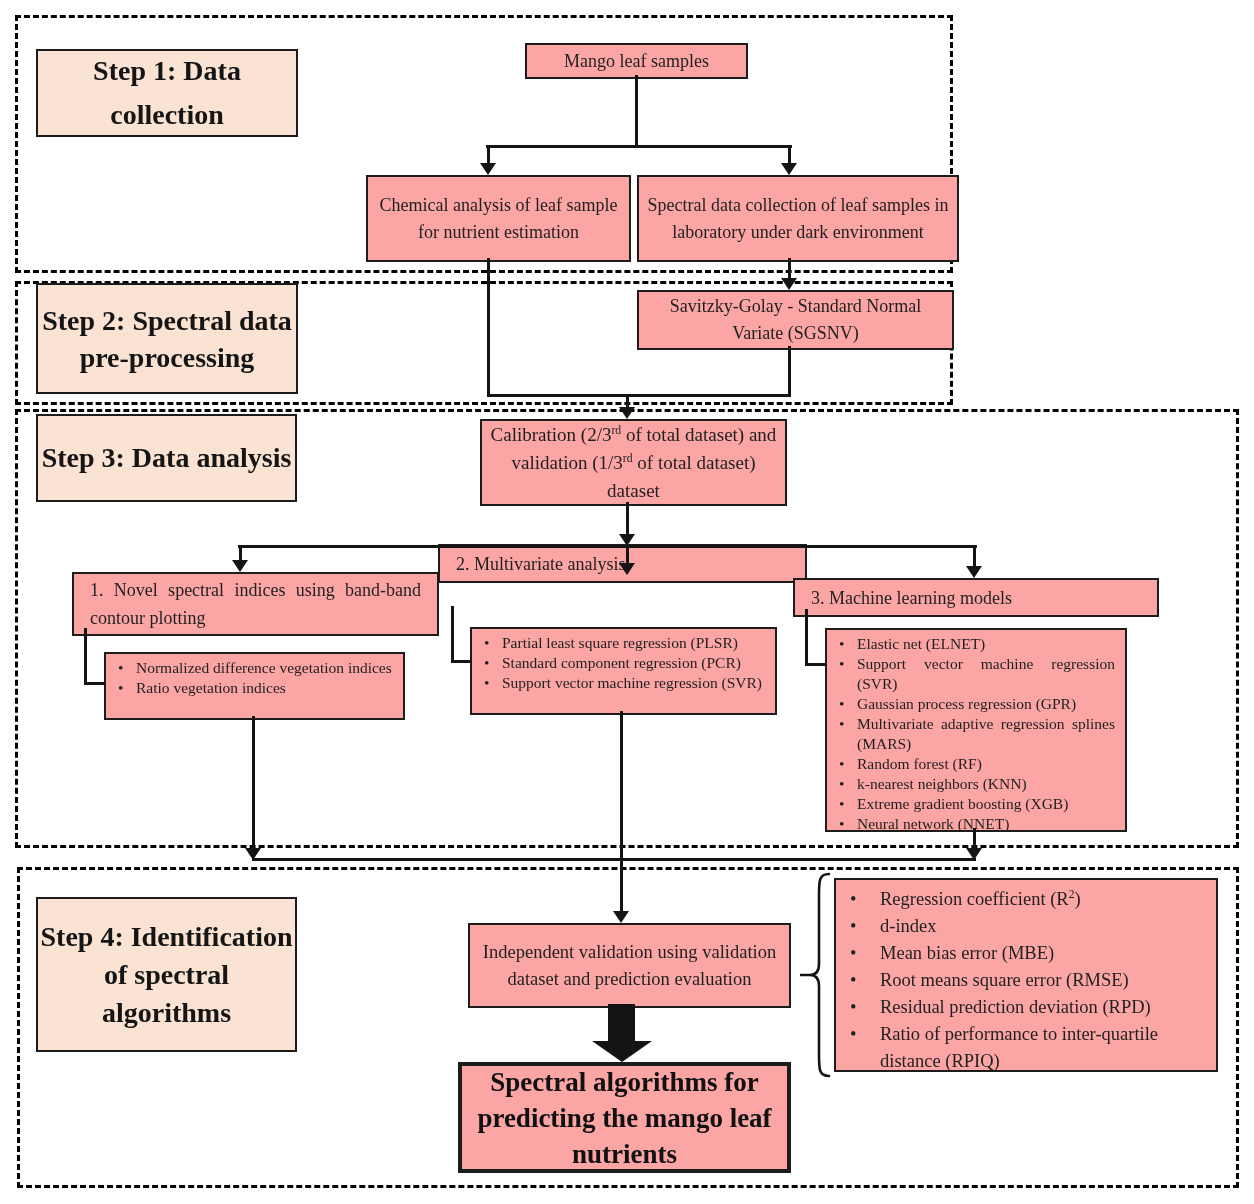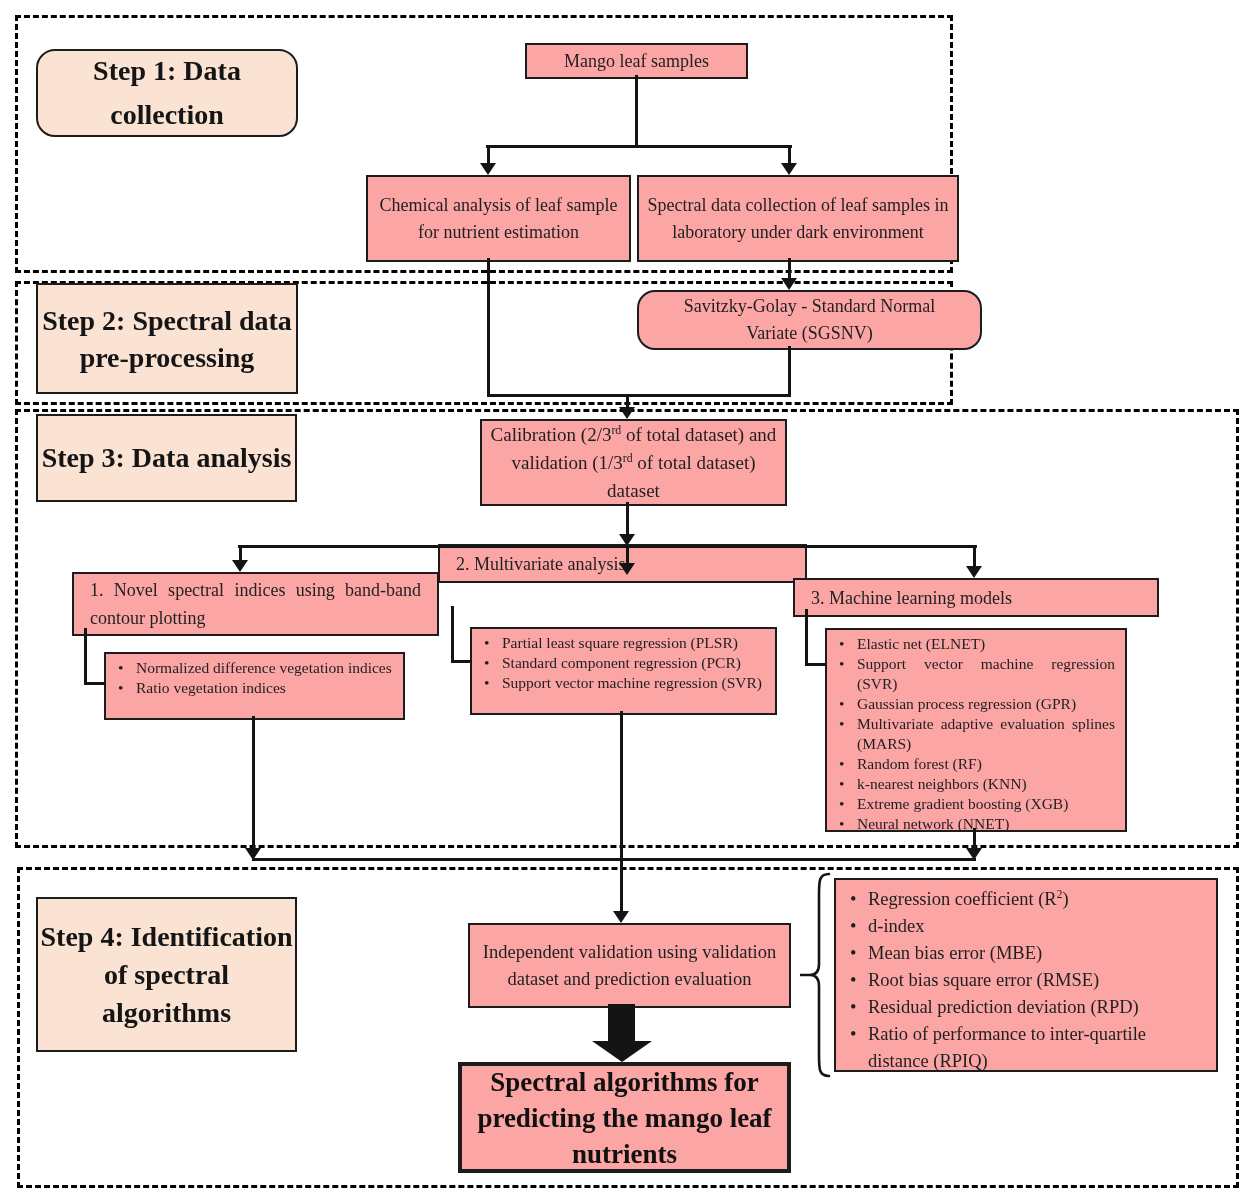--- a/index.html
+++ b/index.html
@@ -22,21 +22,21 @@
     display:flex;align-items:center;justify-content:center;text-align:center;
     font-size:18px;line-height:27px;
   }
   .box.title{justify-content:flex-start;text-align:justify;padding:2px 16px;line-height:28px;}
   .box.sub{align-items:flex-start;text-align:justify;font-size:15.5px;line-height:20px;}
   .box.sub ul{list-style:none;margin:0;padding:4px 10px 4px 0;width:100%;}
   .box.sub li{position:relative;padding-left:30px;text-align:justify;}
   .box.sub li::before{content:"\2022";position:absolute;left:12px;}
   .box.metrics{align-items:flex-start;font-size:18.5px;line-height:27px;text-align:left;}
   .box.metrics ul{list-style:none;margin:0;padding:6px 12px 6px 0;width:100%;}
-  .box.metrics li{position:relative;padding-left:32px;text-align:left;}
+  .box.metrics li{position:relative;padding-left:44px;text-align:left;}
   .box.metrics li::before{content:"\2022";position:absolute;left:14px;}
   .box.final{border-width:4px;font-weight:bold;font-size:27px;line-height:36px;color:#111;}
   sup{font-size:62%;line-height:0;}
   .vline,.hline{position:absolute;background:var(--line);}
   .vline{width:3px;}
   .hline{height:3px;}
   .arr{position:absolute;width:0;height:0;border-left:8px solid transparent;border-right:8px solid transparent;border-top:12px solid var(--line);}
   .shaft{position:absolute;background:var(--line);}
   .bighead{position:absolute;width:0;height:0;border-left:30px solid transparent;border-right:30px solid transparent;border-top:21px solid var(--line);}
   .brace{position:absolute;}
@@ -44,30 +44,30 @@
 </head>
 <body>
 
 <div class="diagram">
 
   <div class="region" style="left:15px;top:15px;width:932px;height:252px;"></div>
   <div class="region" style="left:15px;top:281px;width:932px;height:118px;"></div>
   <div class="region" style="left:15px;top:409px;width:1218px;height:433px;"></div>
   <div class="region" style="left:17px;top:867px;width:1216px;height:315px;"></div>
 
-  <div class="steplabel" style="left:36px;top:49px;width:258px;height:84px;line-height:44px;border-radius:19px;">Step 1: Data collection</div>
+  <div class="steplabel" style="left:36px;top:49px;width:258px;height:84px;line-height:44px;">Step 1: Data collection</div>
   <div class="steplabel" style="left:36px;top:283px;width:258px;height:107px;line-height:37px;">Step 2: Spectral data pre-processing</div>
   <div class="steplabel" style="left:36px;top:414px;width:257px;height:84px;line-height:44px;">Step 3: Data analysis</div>
   <div class="steplabel" style="left:36px;top:897px;width:257px;height:151px;line-height:38px;">Step 4: Identification of spectral algorithms</div>
 
   <div class="box" style="left:525px;top:43px;width:219px;height:32px;">Mango leaf samples</div>
   <div class="box" style="left:366px;top:175px;width:245px;height:83px;padding:0 8px;">Chemical analysis of leaf sample for nutrient estimation</div>
   <div class="box" style="left:637px;top:175px;width:302px;height:83px;padding:0 8px;">Spectral data collection of leaf samples in laboratory under dark environment</div>
 
-  <div class="box" style="left:637px;top:290px;width:301px;height:56px;padding:0 20px;border-radius:18px;">Savitzky-Golay - Standard Normal Variate (SGSNV)</div>
+  <div class="box" style="left:637px;top:290px;width:301px;height:56px;padding:0 6px;">Savitzky-Golay - Standard Normal Variate (SGSNV)</div>
 
   <div class="box" style="left:480px;top:419px;width:291px;height:83px;font-size:19px;line-height:28px;padding:0 6px;">
     <div><span>Calibration (2/3</span><sup>rd</sup><span> of total dataset) and validation (1/3</span><sup>rd</sup><span> of total dataset) dataset</span></div>
   </div>
 
   <div class="box title" style="left:72px;top:572px;width:331px;height:56px;">1. Novel spectral indices using band-band contour plotting</div>
   <div class="box sub" style="left:104px;top:652px;width:297px;height:64px;">
     <ul>
       <li>Normalized difference vegetation indices</li>
       <li>Ratio vegetation indices</li>
@@ -82,36 +82,36 @@
       <li>Support vector machine regression (SVR)</li>
     </ul>
   </div>
 
   <div class="box title" style="left:793px;top:578px;width:330px;height:31px;">3. Machine learning models</div>
   <div class="box sub" style="left:825px;top:628px;width:298px;height:200px;">
     <ul>
       <li>Elastic net (ELNET)</li>
       <li>Support vector machine regression (SVR)</li>
       <li>Gaussian process regression (GPR)</li>
-      <li>Multivariate adaptive evaluation splines (MARS)</li>
+      <li>Multivariate adaptive regression splines (MARS)</li>
       <li>Random forest (RF)</li>
       <li>k-nearest neighbors (KNN)</li>
       <li>Extreme gradient boosting (XGB)</li>
       <li>Neural network (NNET)</li>
     </ul>
   </div>
 
   <div class="box" style="left:468px;top:923px;width:303px;height:81px;font-size:18.5px;padding:0 8px;">Independent validation using validation dataset and prediction evaluation</div>
 
   <div class="box metrics" style="left:834px;top:878px;width:380px;height:190px;">
     <ul>
       <li><span>Regression coefficient (R</span><sup>2</sup><span>)</span></li>
       <li>d-index</li>
       <li>Mean bias error (MBE)</li>
-      <li>Root bias square error (RMSE)</li>
+      <li>Root means square error (RMSE)</li>
       <li>Residual prediction deviation (RPD)</li>
       <li>Ratio of performance to inter-quartile distance (RPIQ)</li>
     </ul>
   </div>
 
   <div class="box final" style="left:458px;top:1062px;width:317px;height:103px;padding:0 4px;">Spectral algorithms for predicting the mango leaf nutrients</div>
 
   <div class="vline" style="left:635px;top:75px;height:73px;"></div>
   <div class="hline" style="left:486px;top:145px;width:306px;"></div>
   <div class="vline" style="left:487px;top:145px;height:20px;"></div>

